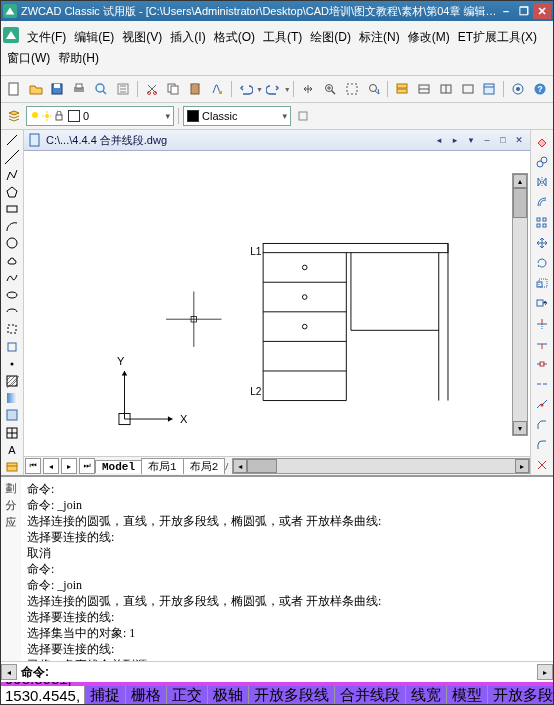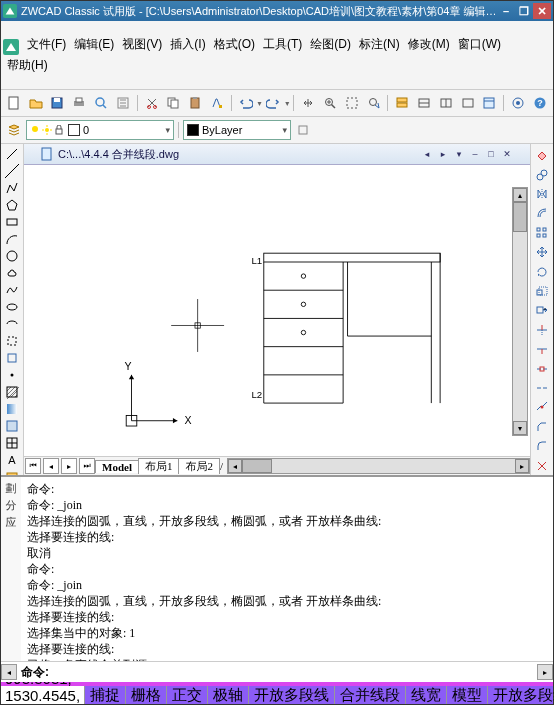--- a/index.html
+++ b/index.html
@@ -3,43 +3,43 @@
 <meta charset="utf-8">
 <style>
 html,body{margin:0;padding:0;font-family:"Microsoft YaHei",SimSun,sans-serif;font-size:12px;background:#f0f0f0;overflow:hidden}
 .window{width:554px;height:705px;background:#e8e8e8;display:flex;flex-direction:column;border:1px solid #333;box-sizing:border-box}
 .titlebar{height:20px;background:linear-gradient(#3c7fb1,#2b6ca3);color:#fff;display:flex;align-items:center;padding:0 2px;font-size:11px}
 .titlebar .icon{width:14px;height:14px;margin-right:4px;flex:none}
 .titlebar .text{flex:1;white-space:nowrap;overflow:hidden;text-overflow:ellipsis}
 .winbtns{display:flex;gap:0}
 .winbtns span{width:18px;height:16px;display:flex;align-items:center;justify-content:center;font-size:11px;font-weight:bold;color:#fff;cursor:pointer}
 .winbtns .close{background:#c75050}
-.menubar{display:flex;flex-wrap:wrap;background:#f4f4f4;border-bottom:1px solid #ccc;padding:13px 2px;align-items:flex-end}
+.menubar{display:flex;flex-wrap:wrap;background:#f4f4f4;border-bottom:1px solid #ccc;padding:6px 2px;align-items:flex-start}
 .menubar .micon{width:16px;height:16px;margin-right:4px}
 .menubar .item{padding:2px 4px;cursor:pointer;white-space:nowrap}
 .toolbar{display:flex;align-items:center;background:#f4f4f4;border-bottom:1px solid #ccc;padding:2px 3px;gap:2px;height:22px}
 .tbtn{width:18px;height:18px;display:flex;align-items:center;justify-content:center;cursor:pointer;border:1px solid transparent}
 .sep{width:1px;height:16px;background:#bbb;margin:0 2px}
 .combo{height:18px;border:1px solid #7a9;background:#fff;display:flex;align-items:center;padding:0 3px;font-size:11px;min-width:100px}
 .combo .swatch{width:10px;height:10px;border:1px solid #333;margin-right:3px}
 .combo .arrow{margin-left:auto;font-size:9px;color:#555}
 .workarea{flex:1;display:flex;min-height:0}
 .vtoolbar{width:22px;background:#f4f4f4;border-right:1px solid #ccc;display:flex;flex-direction:column;align-items:center;padding-top:2px;gap:1px;flex:none}
 .vtoolbar.right{border-right:none;border-left:1px solid #ccc}
 .main{flex:1;display:flex;flex-direction:column;min-width:0}
-.doctitle{height:20px;background:linear-gradient(#eef3fa,#d9e5f2);border-bottom:1px solid #aac;display:flex;align-items:center;padding:0 16px;font-size:11px;color:#114}
+.doctitle{height:20px;background:linear-gradient(#eef3fa,#d9e5f2);border-bottom:1px solid #aac;display:flex;align-items:center;padding:0 4px;font-size:11px;color:#114}
 .doctitle .dicon{width:14px;height:14px;margin-right:4px}
 .doctitle .text{flex:1}
 .docbtns{display:flex;gap:2px}
 .docbtns span{width:14px;height:12px;display:flex;align-items:center;justify-content:center;font-size:9px;color:#336;cursor:pointer}
 .canvas{flex:1;background:#fff;position:relative;overflow:hidden}
 .canvas svg{width:100%;height:100%}
 .tabbar{height:18px;background:#f4f4f4;border-top:1px solid #ccc;display:flex;align-items:center;font-size:11px}
 .tabbtn{width:14px;height:14px;border:1px solid #999;display:flex;align-items:center;justify-content:center;font-size:8px;background:#fff;margin:0 1px;cursor:pointer}
-.tab{padding:0 6px;border:1px solid #999;border-bottom:none;background:#fff;margin-left:-1px;cursor:pointer;font-family:Liberation Serif, serif}
+.tab{padding:0 6px;border:1px solid #999;border-bottom:none;background:#fff;margin-left:-1px;cursor:pointer;font-family:Liberation Mono, monospace}
 .tab.active{background:#fff;font-weight:bold}
 .hscroll{flex:1;height:14px;background:#e0e0e0;border:1px solid #999;margin-left:4px;position:relative}
 .hscroll .thumb{position:absolute;left:0;top:0;height:100%;width:30px;background:#c0c0c0;border:1px solid #888;box-sizing:border-box}
 .hscroll .arrow-l,.hscroll .arrow-r{position:absolute;top:0;width:14px;height:100%;background:#d0d0d0;border:1px solid #888;box-sizing:border-box;display:flex;align-items:center;justify-content:center;font-size:8px}
 .hscroll .arrow-r{right:0}
 .cmd-area{height:205px;background:#fff;border-top:2px solid #999;display:flex;flex-direction:column;position:relative}
 .cmd-history{flex:1;display:flex;overflow:hidden}
 .cmd-left{width:20px;background:#f8f8f8;display:flex;flex-direction:column;align-items:center;padding-top:4px;font-size:11px;color:#333;gap:2px;flex:none}
 .cmd-text{flex:1;padding:4px 6px;font-size:12px;font-family:SimSun;line-height:16px;overflow:auto;white-space:pre-wrap;color:#000}
 .cmd-input-row{height:20px;border-top:1px solid #ccc;display:flex;align-items:center;background:#fff}
@@ -79,20 +79,21 @@
       </svg>
     <span class="item">文件(F)</span>
     <span class="item">编辑(E)</span>
     <span class="item">视图(V)</span>
     <span class="item">插入(I)</span>
     <span class="item">格式(O)</span>
     <span class="item">工具(T)</span>
     <span class="item">绘图(D)</span>
     <span class="item">标注(N)</span>
     <span class="item">修改(M)</span>
+    <span class="item">ET扩展工具(X)</span>
     <span class="item">窗口(W)</span>
     <span class="item">帮助(H)</span>
   </div>
 
   <div class="toolbar">
     <span class="tbtn">
         <svg width="14" height="14" viewBox="0 0 14 14">
           <rect x="2" y="1" width="9" height="12" fill="#fff" stroke="#555"></rect>
         </svg>
       </span>
@@ -258,21 +259,21 @@
           <rect x="2" y="4" width="6" height="5" fill="none" stroke="#555"></rect>
           <path d="M3 4V2a2 2 0 0 1 4 0v2" fill="none" stroke="#555"></path>
         </svg>
       <span class="swatch" style="background:#fff;margin-left:4px"></span>
       <span>0</span>
       <span class="arrow">▾</span>
     </div>
     <span class="sep"></span>
     <div class="combo">
       <span class="swatch" style="background:#000"></span>
-      <span>ByLayer</span>
+      <span>Classic</span>
       <span class="arrow">▾</span>
     </div>
     <span class="tbtn">
         <svg width="14" height="14" viewBox="0 0 14 14">
           <rect x="3" y="3" width="8" height="8" fill="none" stroke="#888"></rect>
         </svg>
       </span>
   </div>
 
   <div class="workarea">

